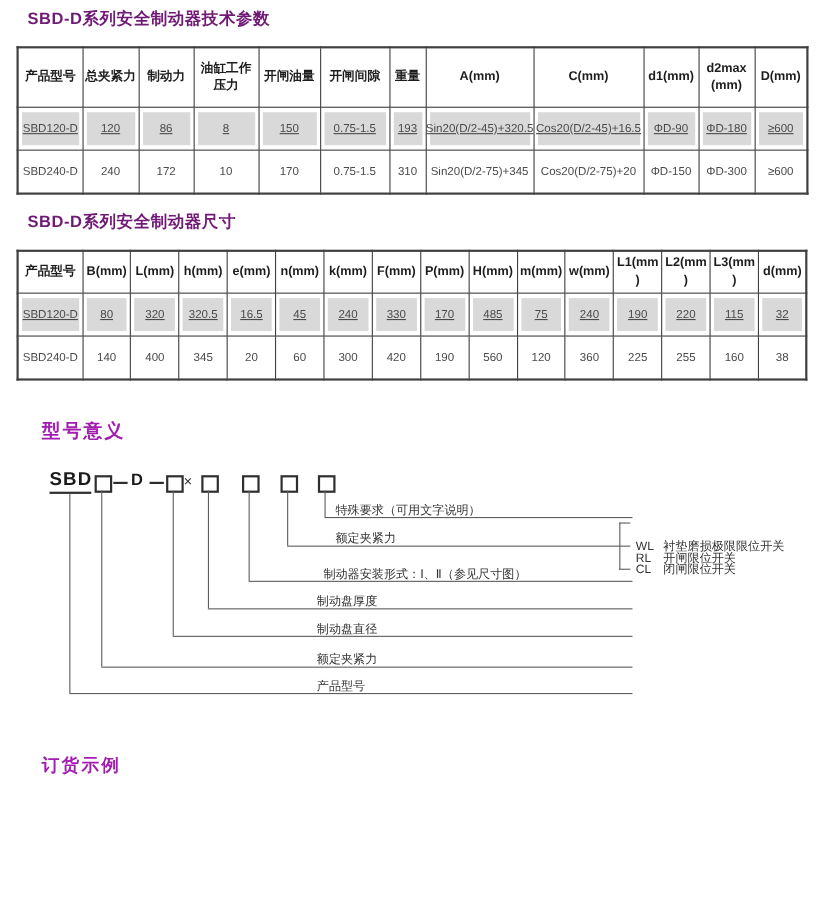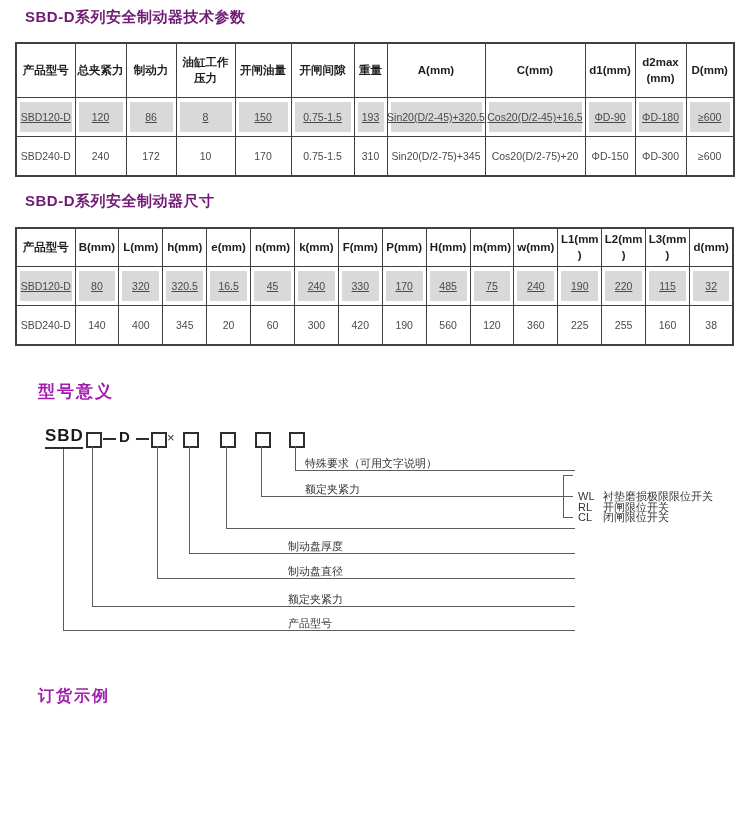--- a/index.html
+++ b/index.html
@@ -331,20 +331,21 @@
     <div class="hline" style="left:295px;top:50px;width:280px;"></div>
     <div class="hline" style="left:261px;top:76px;width:302px;"></div>
     <div class="hline" style="left:226px;top:108px;width:349px;"></div>
     <div class="hline" style="left:189px;top:133px;width:386px;"></div>
     <div class="hline" style="left:157px;top:158px;width:418px;"></div>
     <div class="hline" style="left:92px;top:186px;width:483px;"></div>
     <div class="hline" style="left:63px;top:210px;width:512px;"></div>
 
     <span class="dg-label" style="left:305px;top:36px;">特殊要求（可用文字说明）</span>
     <span class="dg-label" style="left:305px;top:62px;">额定夹紧力</span>
+    <span class="dg-label" style="left:294px;top:94px;">制动器安装形式：Ⅰ、Ⅱ（参见尺寸图）</span>
     <span class="dg-label" style="left:288px;top:119px;">制动盘厚度</span>
     <span class="dg-label" style="left:288px;top:144px;">制动盘直径</span>
     <span class="dg-label" style="left:288px;top:172px;">额定夹紧力</span>
     <span class="dg-label" style="left:288px;top:196px;">产品型号</span>
 
     <div class="vline" style="left:563px;top:55px;height:43px;"></div>
     <div class="hline" style="left:563px;top:55px;width:10px;"></div>
     <div class="hline" style="left:563px;top:76px;width:10px;"></div>
     <div class="hline" style="left:563px;top:97px;width:10px;"></div>
 

